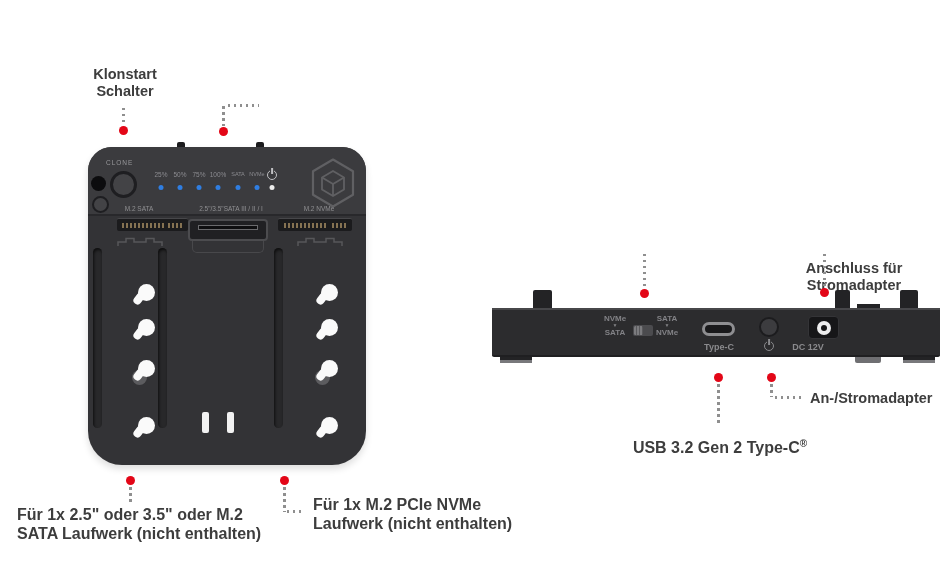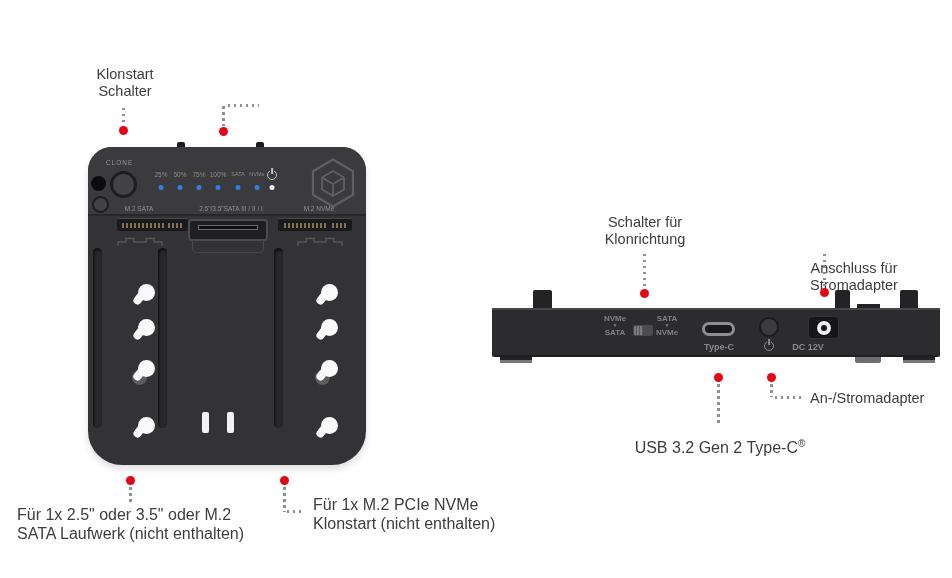--- a/index.html
+++ b/index.html
@@ -3,21 +3,21 @@
 <meta charset="utf-8">
 <style>
   * { margin:0; padding:0; box-sizing:border-box; }
   body { background:#ffffff; font-family:"Liberation Sans","DejaVu Sans",sans-serif; }
   .canvas { position:relative; width:952px; height:578px; background:#fff; overflow:hidden; }
 
   
   .page-title { position:absolute; left:82px; top:10px; font-size:30px; line-height:34px;
                 font-weight:700; color:#1c1c1c; letter-spacing:.5px; }
   .label { position:absolute; color:#3d3d3d; font-size:14.5px; line-height:16.5px;
-           white-space:pre-line; font-weight:400; }
+           white-space:pre-line; font-weight:700; }
   .label-lg { font-size:16px; line-height:18.5px; }
   .center { text-align:center; }
 
   
   .dotv { position:absolute; width:2.5px;
           background-image:repeating-linear-gradient(to bottom,#8f8f8f 0 2.5px,transparent 2.5px 6px); }
   .doth { position:absolute; height:2.5px;
           background-image:repeating-linear-gradient(to right,#8f8f8f 0 2.5px,transparent 2.5px 6px); }
   .red-dot { position:absolute; width:9px; height:9px; border-radius:50%; background:#e30617; }
 
@@ -102,24 +102,22 @@
 
   <div class="red-dot" style="left:126px; top:476px;"></div>
   <div class="dotv" style="left:129px; top:487px; height:18px;"></div>
   <div class="label label-lg" style="left:17px; top:506px;">Für 1x 2.5" oder 3.5" oder M.2
 SATA Laufwerk (nicht enthalten)</div>
 
   <div class="red-dot" style="left:280px; top:476px;"></div>
   <div class="dotv" style="left:283px; top:487px; height:25px;"></div>
   <div class="doth" style="left:287px; top:510px; width:18px;"></div>
   <div class="label label-lg" style="left:313px; top:496px;">Für 1x M.2 PCIe NVMe
-Klonstart (nicht enthalten)</div>
-
-  <div class="label center" style="left:595px; top:214px; width:100px;">Schalter für
-Klonrichtung</div>
+Laufwerk (nicht enthalten)</div>
+
   <div class="dotv" style="left:643px; top:254px; height:34px;"></div>
   <div class="red-dot" style="left:640px; top:289px;"></div>
 
   <div class="label center" style="left:804px; top:214px; width:100px;margin-top:46px;">Anschluss für
 Stromadapter</div>
   <div class="dotv" style="left:823px; top:254px; height:33px;"></div>
   <div class="red-dot" style="left:820px; top:288px;"></div>
 
   <div class="red-dot" style="left:714px; top:373px;"></div>
   <div class="dotv" style="left:717px; top:384px; height:39px;"></div>

